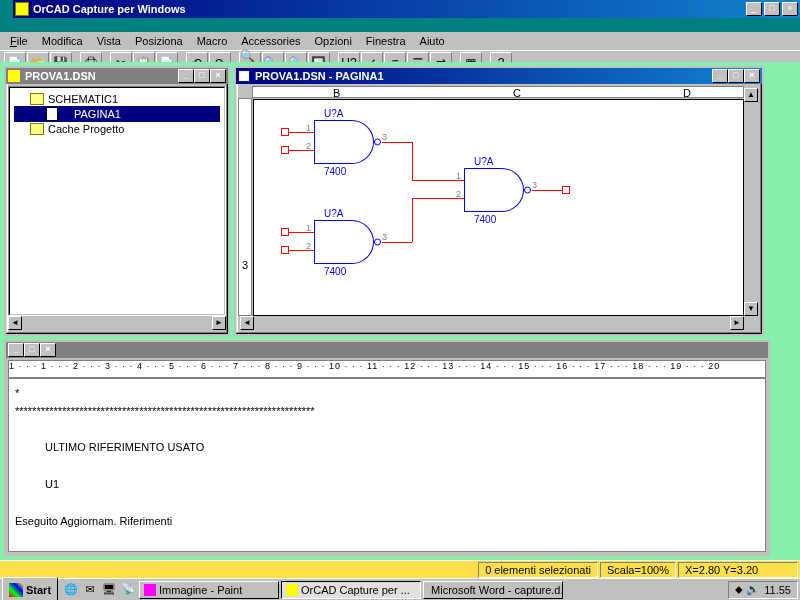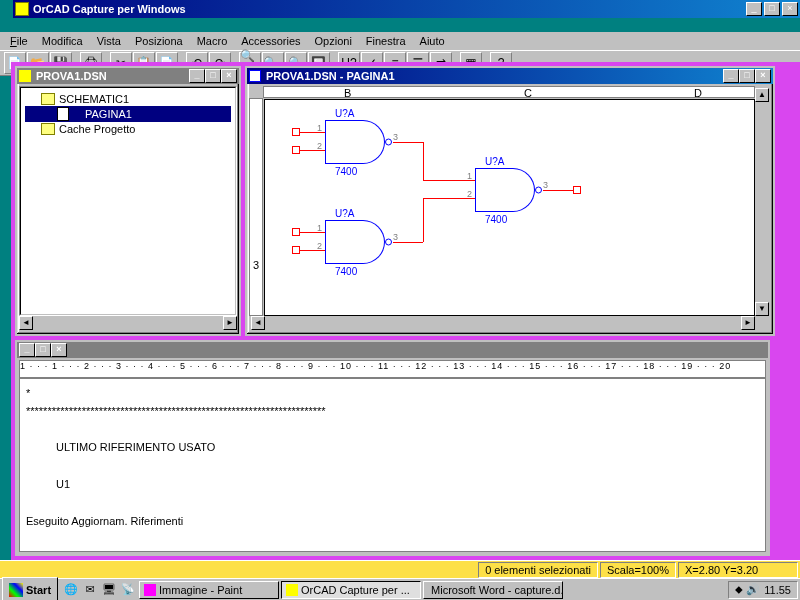--- a/index.html
+++ b/index.html
@@ -8,21 +8,21 @@
 .titlebar .icon { width: 14px; height: 14px; margin-right: 4px; }
 .titlebar .title { font-weight: bold; flex: 1; }
 .titlebar .btns { display: flex; gap: 2px; }
 .winbtn { width: 16px; height: 14px; background: #c0c0c0; border: 1px solid #fff; border-right-color: #000; border-bottom-color: #000; font-size: 9px; line-height: 10px; text-align: center; cursor: default; font-family: Marlett, Arial; }
 .menubar { background: #c0c0c0; height: 18px; display: flex; align-items: center; padding: 0 4px; gap: 2px; margin-top: 14px; }
 .menuitem { padding: 1px 6px; cursor: default; }
 .menuitem u { text-decoration: underline; }
 .toolbar { background: #c0c0c0; height: 26px; border-top: 1px solid #fff; border-bottom: 1px solid #808080; display: flex; align-items: center; padding: 0 4px; gap: 1px; }
 .toolbtn { width: 22px; height: 22px; background: #c0c0c0; border: 1px solid #fff; border-right-color: #808080; border-bottom-color: #808080; display: flex; align-items: center; justify-content: center; cursor: default; font-size: 12px; }
 .toolsep { width: 6px; }
-.workspace { position: absolute; top: 62px; left: 0; right: 0; bottom: 22px; background: #d946ef; margin-left: 11px; }
+.workspace { position: absolute; top: 62px; left: 0; right: 0; bottom: 22px; background: #86efac; }
 .mdi { position: absolute; background: #c0c0c0; border: 2px solid #c0c0c0; box-shadow: inset -1px -1px #000, inset 1px 1px #dfdfdf, inset -2px -2px #808080, inset 2px 2px #fff; }
 .mdi-title { background: linear-gradient(to right, #000080, #1084d0); color: #fff; height: 16px; display: flex; align-items: center; padding: 0 2px; font-weight: bold; }
 .mdi-title.inactive { background: #808080; }
 .mdi-title .t { flex: 1; padding-left: 2px; }
 .tree { position: absolute; top: 18px; left: 2px; right: 2px; bottom: 18px; background: #fff; border: 1px solid #808080; border-right-color: #fff; border-bottom-color: #fff; overflow: hidden; }
 .tree-inner { border: 1px solid #000; border-right-color: #c0c0c0; border-bottom-color: #c0c0c0; height: 100%; padding: 4px; }
 .tree-item { display: flex; align-items: center; padding: 1px 2px; cursor: default; }
 .tree-item .fold { width: 14px; height: 12px; background: #ffff80; border: 1px solid #808000; margin-right: 4px; }
 .tree-item .page { width: 12px; height: 14px; background: #fff; border: 1px solid #000; margin-right: 4px; }
 .tree-item.selected { background: #000080; color: #fff; }

